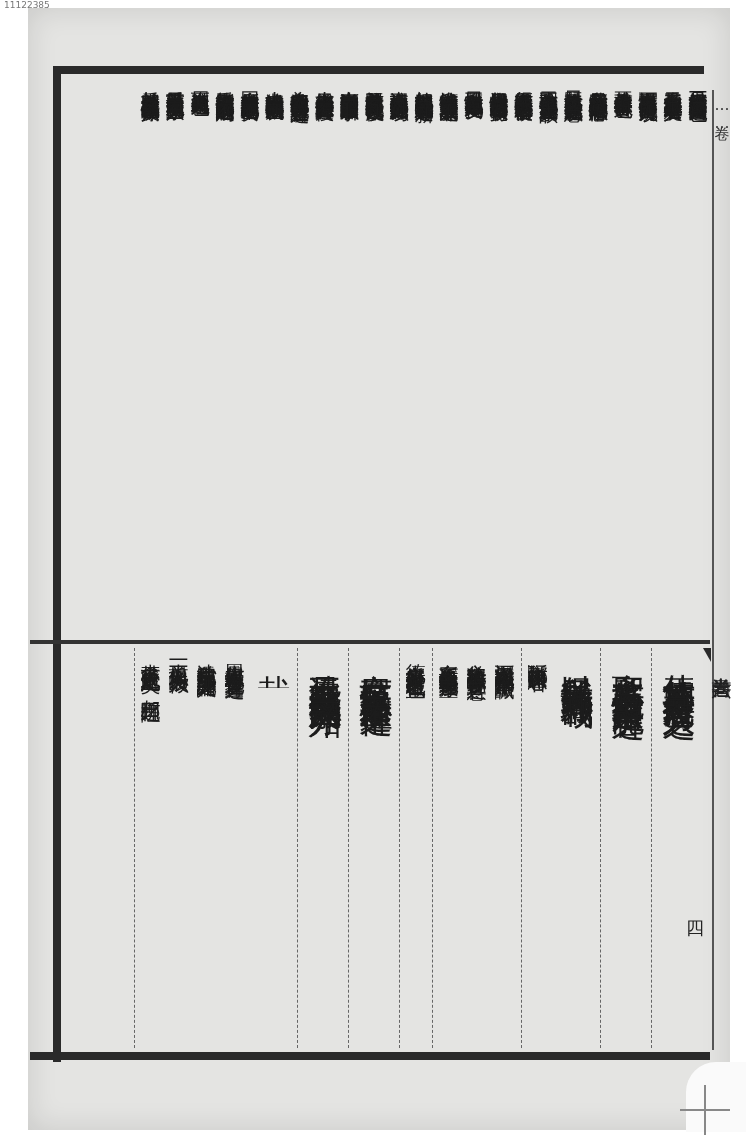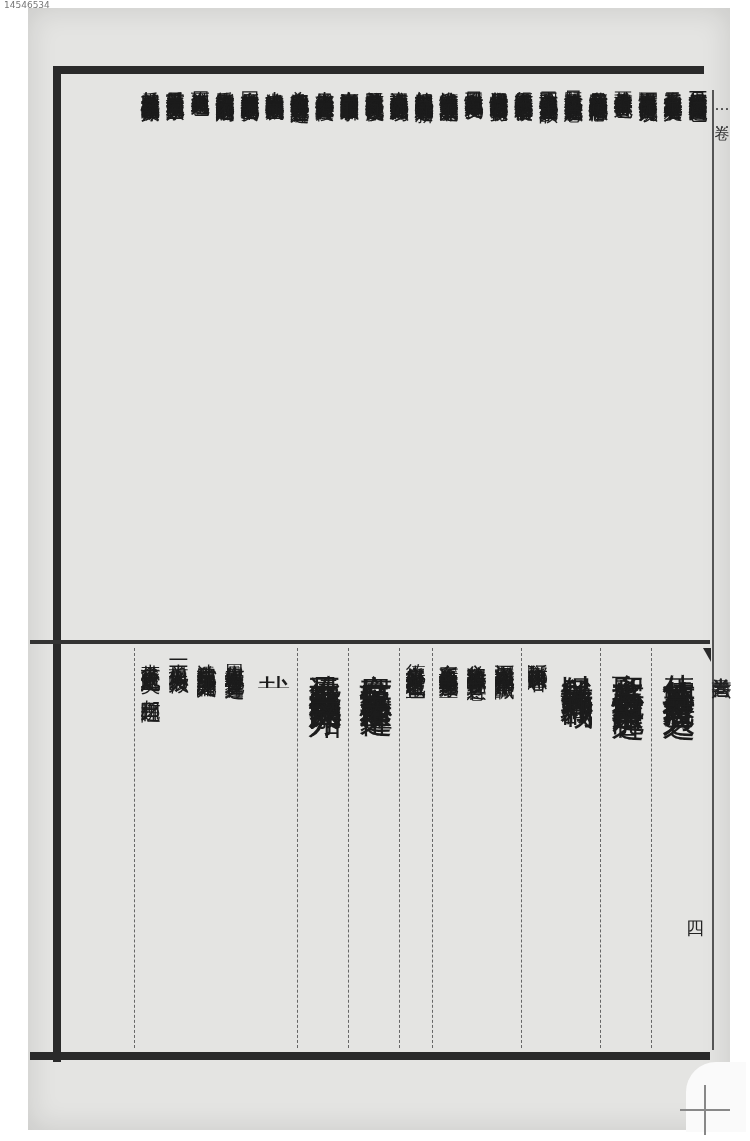--- a/index.html
+++ b/index.html
@@ -29,21 +29,21 @@
   .upper-spine{position:absolute;left:712px;top:96px;writing-mode:vertical-rl;text-orientation:upright;
          font-size:15px;color:#333;}
   .crosshair{position:absolute;left:680px;top:1085px;width:50px;height:50px;}
   .crosshair::before{content:"";position:absolute;left:0;top:24px;width:50px;height:2px;background:#888;}
   .crosshair::after{content:"";position:absolute;left:24px;top:0;width:2px;height:50px;background:#888;}
   .corner-blob{position:absolute;left:686px;top:1062px;width:60px;height:70px;background:#fafafa;border-radius:30px 0 0 0;}
 </style>
 </head>
 <body>
 
-<div class="scan-id">14546534</div>
+<div class="scan-id">11122385</div>
 
 <div class="paper"></div>
 
 <div class="rule-top"></div>
 <div class="rule-left"></div>
 <div class="rule-bottom"></div>
 <div class="rule-mid"></div>
 <div class="rule-right"></div>
 <div class="fish-tail"></div>
 

